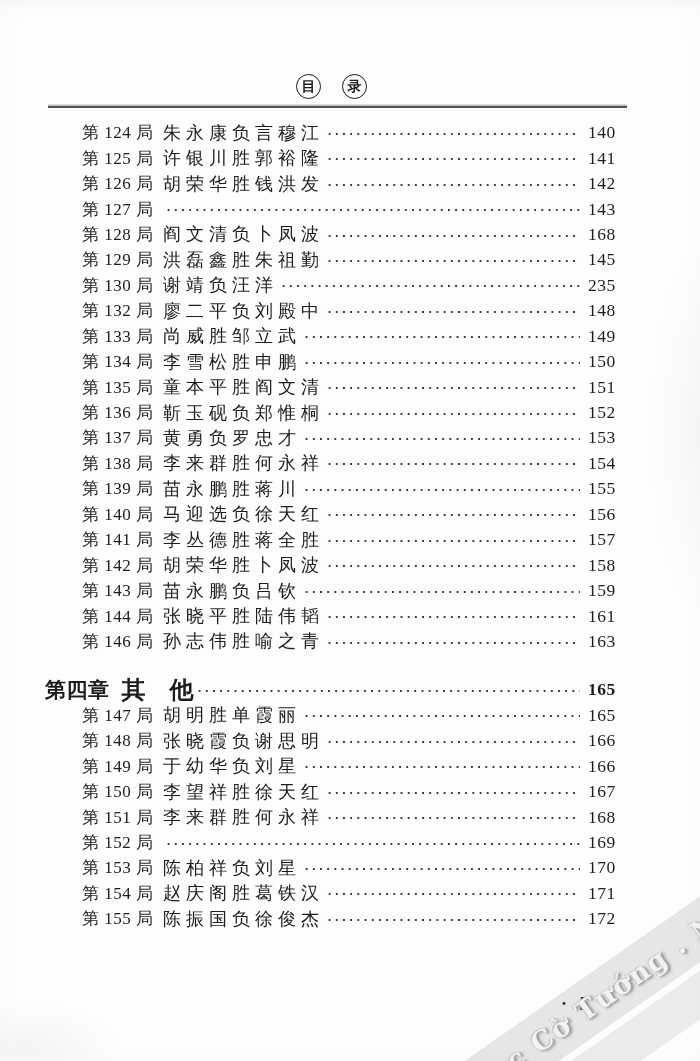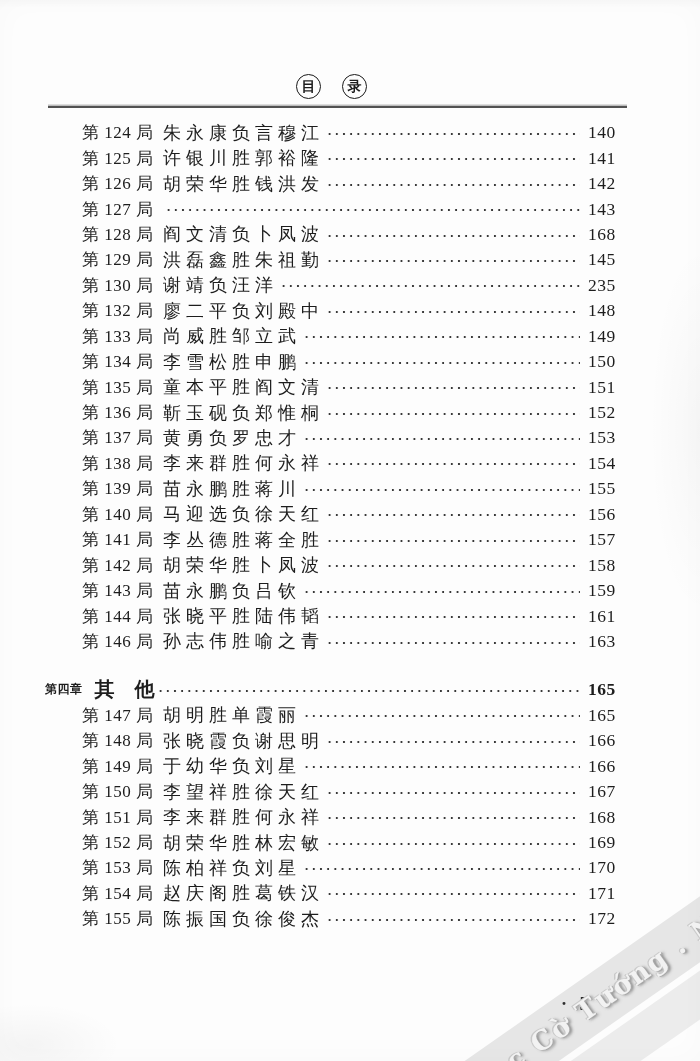--- a/index.html
+++ b/index.html
@@ -50,22 +50,22 @@
     background-size: 7.2px 8px;
     background-repeat: repeat-x;
     background-position: 2px 56%;
   }
   .pg {
     flex: none; min-width: 30px; 
     font-size: 17.5px; letter-spacing: 0.5px;
   }
 
   .chapter { margin-left: -37px; margin-top: 23px; font-weight: 700; }
-  .ch-lbl { flex: none; font-size: 12px; letter-spacing: 0.5px; }
-  .ch-ttl { flex: none; font-size: 20px; margin-left: 12px; }
+  .ch-lbl { flex: none; font-size: 21px; letter-spacing: 0.5px; }
+  .ch-ttl { flex: none; font-size: 24px; margin-left: 12px; }
   .chapter .pg { font-weight: 700; }
 
   
   .footer {
     position: absolute; top: 994px; left: 545px; width: 82px;
     text-align: center;
     font-size: 18px; font-weight: 700; letter-spacing: 4px;
   }
 
   
@@ -266,21 +266,20 @@
         <span class="pg">167</span>
       </div>
       <div class="row">
         <span class="lbl">第 151 局</span>
         <span class="ttl">李来群胜何永祥</span>
         <span class="leader"></span>
         <span class="pg">168</span>
       </div>
       <div class="row">
         <span class="lbl">第 152 局</span>
-        <span class="ttl">胡荣华胜林宏敏</span>
         <span class="leader"></span>
         <span class="pg">169</span>
       </div>
       <div class="row">
         <span class="lbl">第 153 局</span>
         <span class="ttl">陈柏祥负刘星</span>
         <span class="leader"></span>
         <span class="pg">170</span>
       </div>
       <div class="row">

